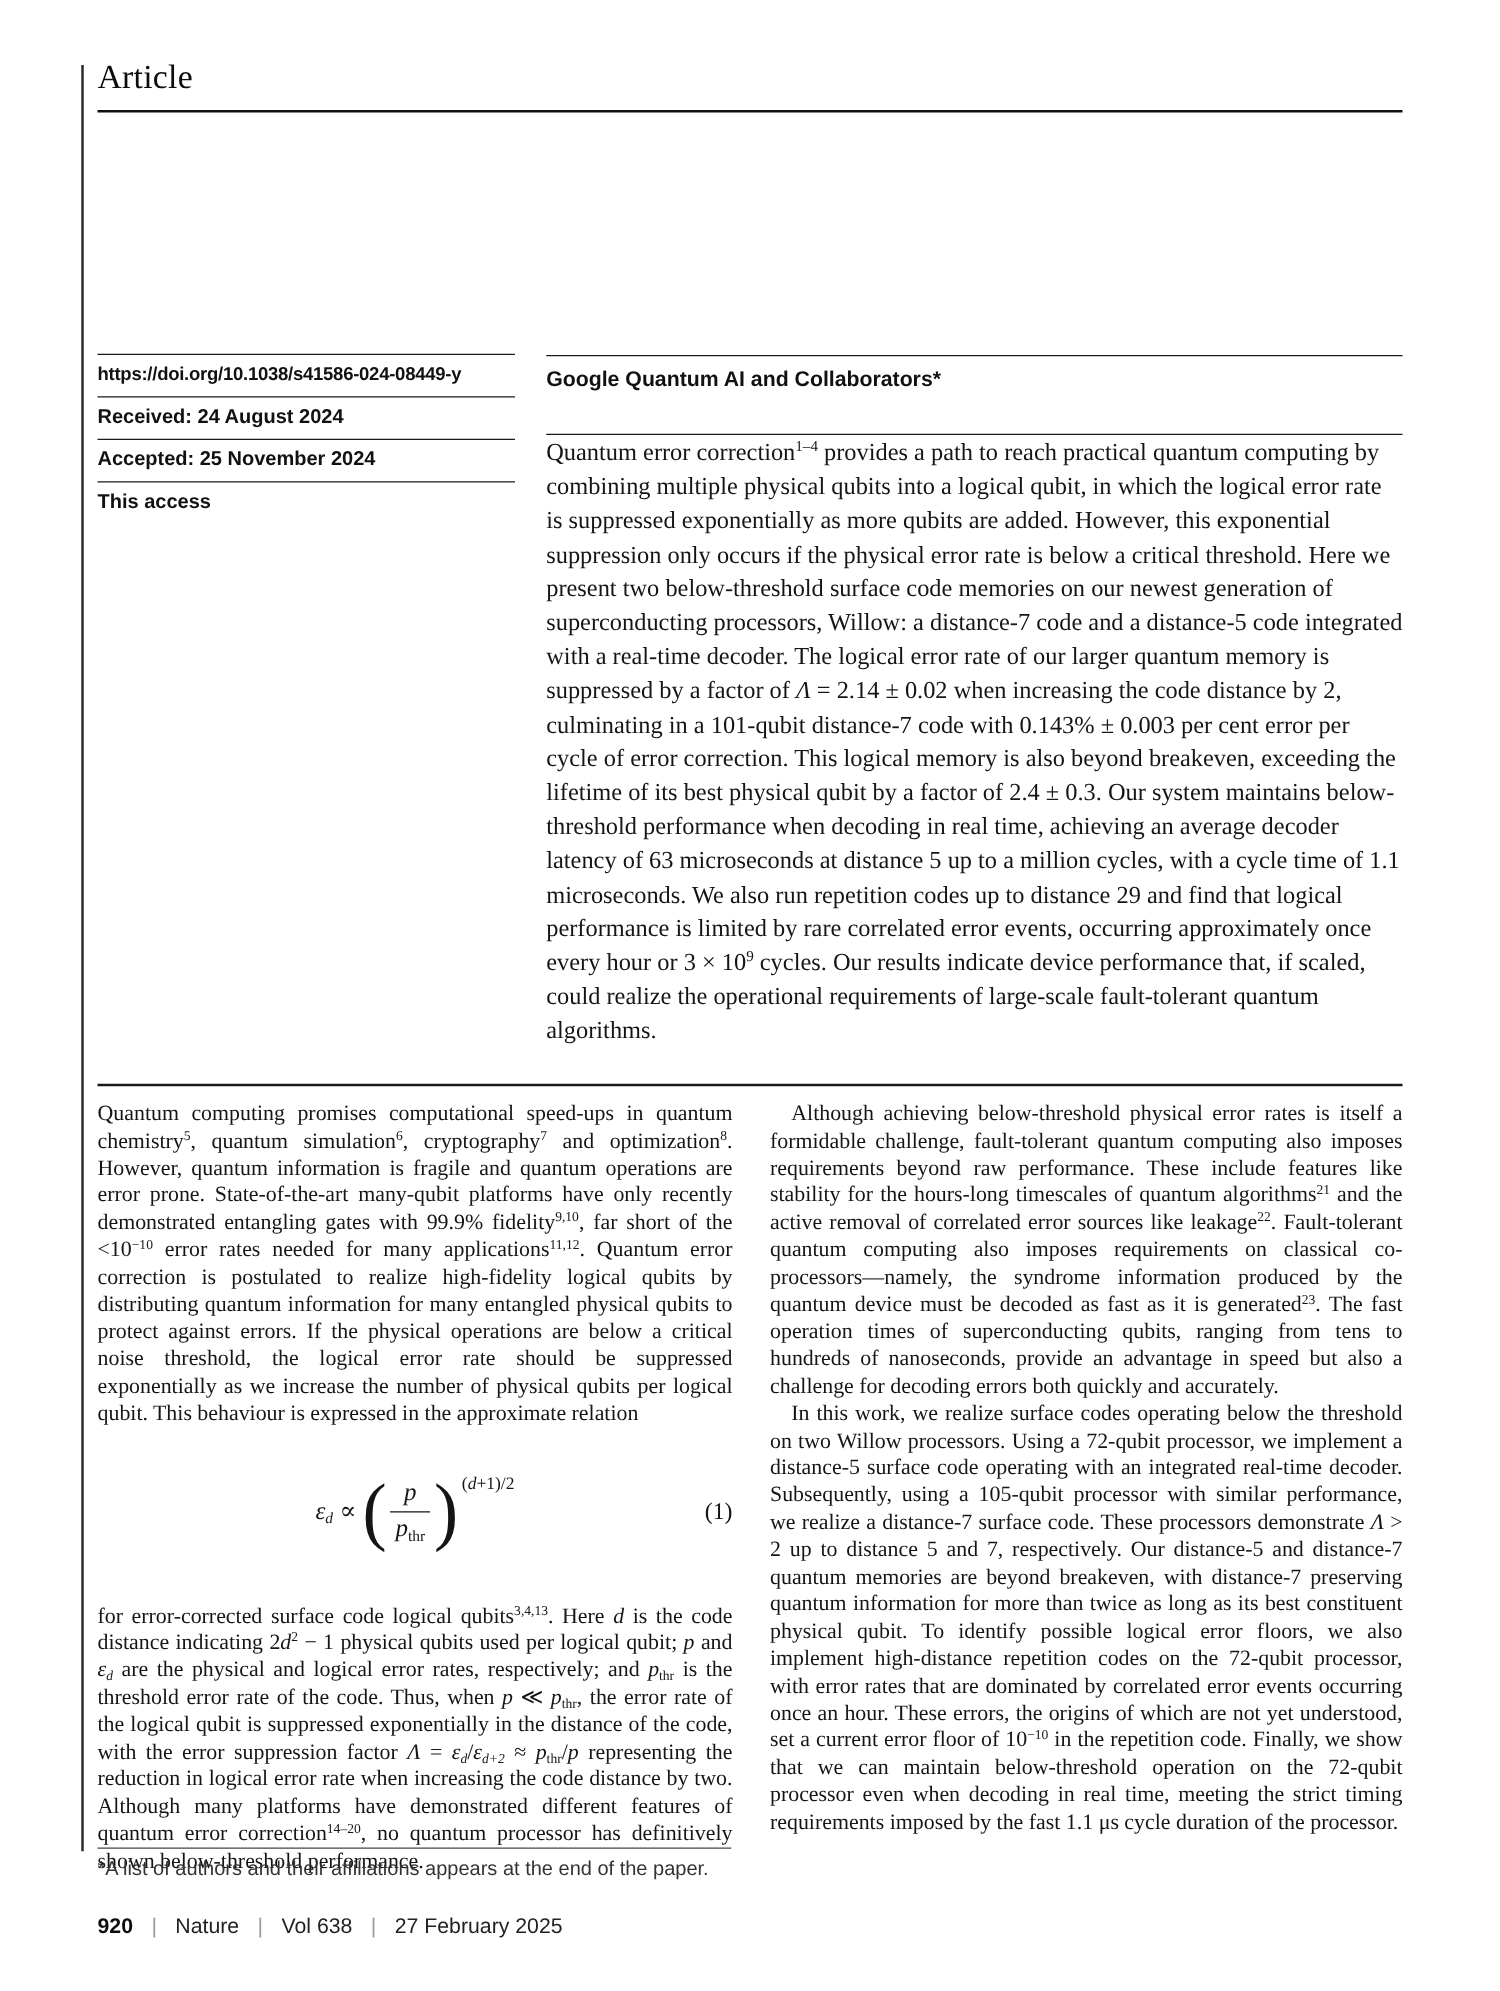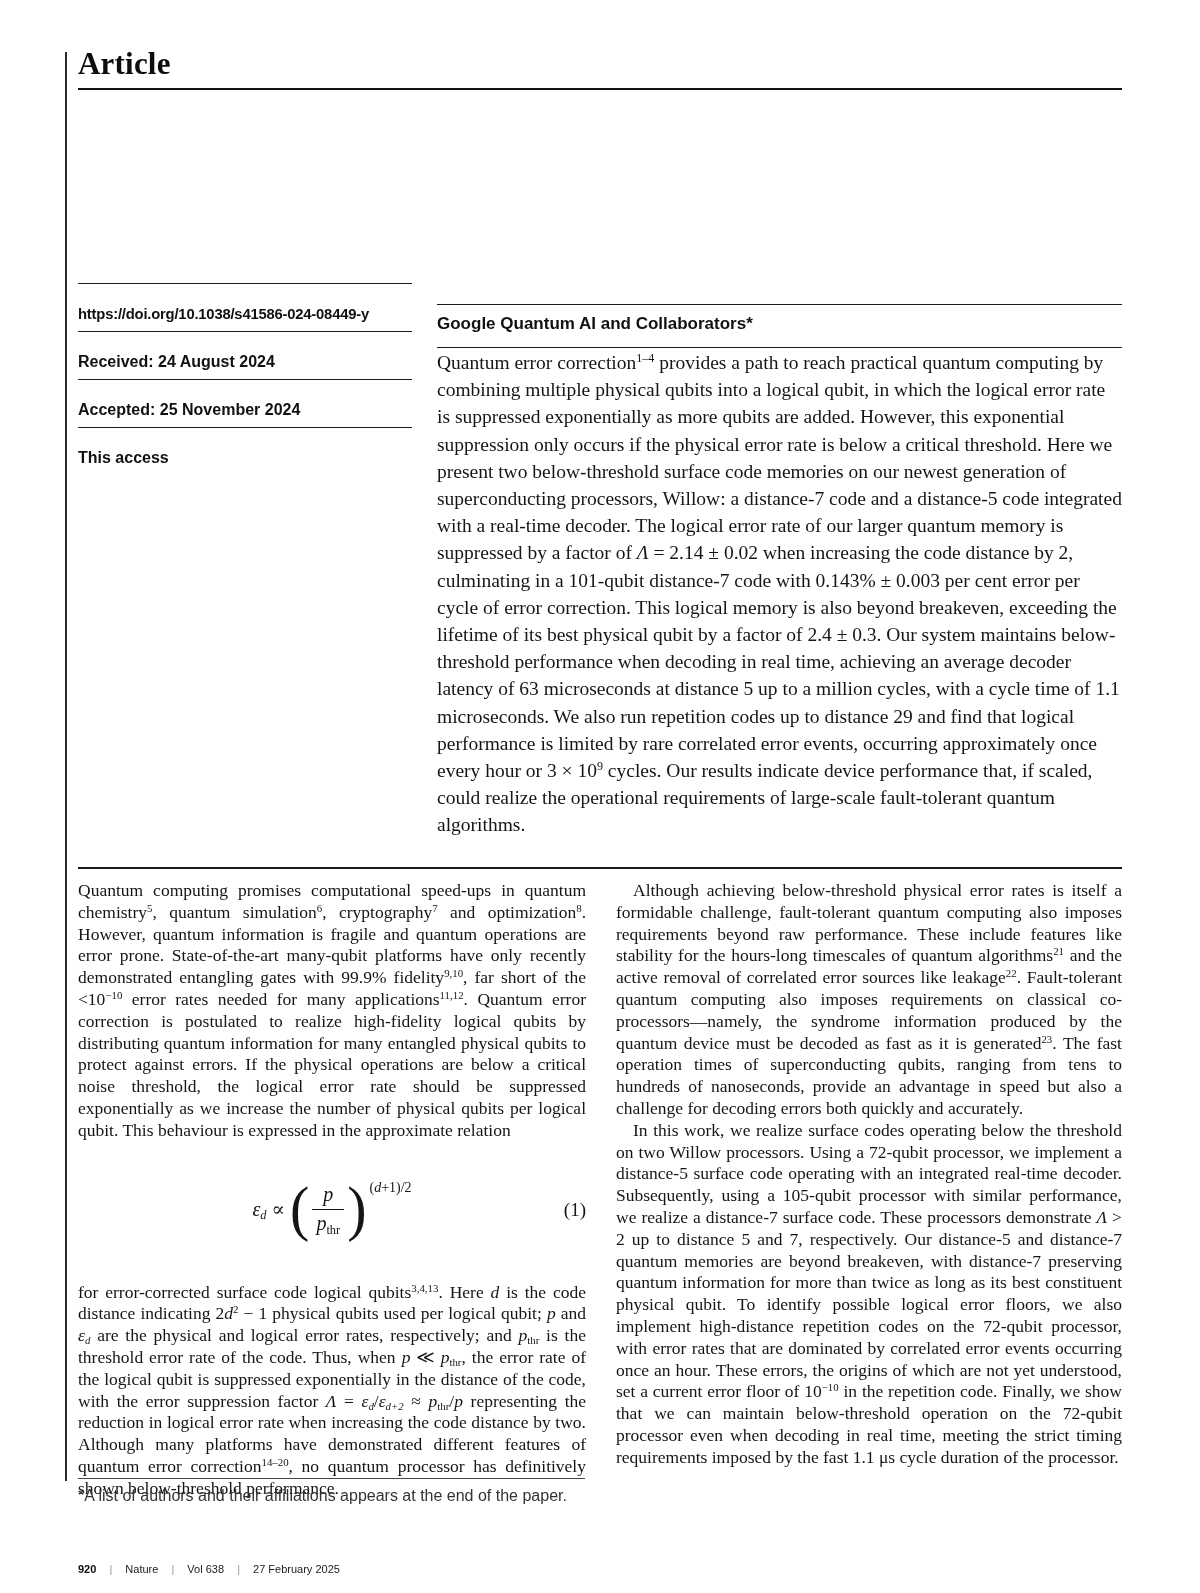--- a/index.html
+++ b/index.html
@@ -6,50 +6,50 @@
   html,body { background:#ffffff; }
   body {
     width:1200px; height:1593px; position:relative;
     font-family:"Liberation Serif","DejaVu Serif",serif;
     color:#111111; overflow:hidden;
   }
   .vrule { position:absolute; left:65px; top:52px; width:1.5px; height:1429px; background:#2b2b2b; }
 
   .kicker {
     position:absolute; left:78px; top:46px;
-    font-size:31px; font-weight:700; letter-spacing:0.2px; color:#0d0d0d;
+    font-size:27px; font-weight:400; letter-spacing:0.2px; color:#0d0d0d;
   }
   .kicker-rule { position:absolute; left:78px; top:88px; width:1044px; height:2px; background:#111; }
 
   .title {
     position:absolute; left:78px; top:98px; width:1060px;
     font-size:49px; font-weight:700; line-height:54px; letter-spacing:-0.3px; color:#0d0d0d;
   }
 
   .meta { position:absolute; left:78px; top:283px; width:334px;
     font-family:"Liberation Sans","DejaVu Sans",sans-serif; }
   .meta-row {
-    border-top:1.5px solid #1a1a1a; padding:21px 0 8px;
+    border-top:1.5px solid #1a1a1a; padding:7px 0 8px;
     font-size:16px; font-weight:700; color:#111; line-height:18px;
   }
   .meta-row.doi-row { font-size:14.8px; letter-spacing:-0.2px; }
   .meta-row.updates-row { display:flex; align-items:center; gap:9px; padding-top:8px; }
 
   .updates-icon { width:22px; height:22px; border-radius:5px; background:#e7e7e7;
     display:inline-flex; align-items:center; justify-content:center; flex:0 0 auto; }
   .updates-icon .circ { width:16px; height:16px; border-radius:50%; position:relative;
     background:conic-gradient(from 220deg,#2a9d8f,#e76f51,#e63946,#f4a261,#e9c46a,#43aa8b,#277da1,#2a9d8f); }
   .updates-icon .circ::before { content:""; position:absolute; inset:2.5px; background:#fdf3d8; border-radius:50%; }
   .updates-icon .bm { position:absolute; left:4.5px; top:3.5px; width:7px; height:9px; background:#d62828;
     clip-path:polygon(0 0,100% 0,100% 100%,50% 65%,0 100%); }
 
   .byline-block { position:absolute; left:437px; top:284px; width:685px;
     border-top:1.5px solid #1a1a1a; padding-top:9px;
     font-family:"Liberation Sans","DejaVu Sans",sans-serif;
-    font-size:17px; font-weight:700; color:#111;margin-top:20px; }
+    font-size:17px; font-weight:700; color:#111; }
 
   .abstract { position:absolute; left:437px; top:347px; width:685px;
     border-top:1.5px solid #1a1a1a; padding-top:1px;
     font-size:19.5px; line-height:27.2px; color:#151515; }
 
   .body-rule { position:absolute; left:78px; top:867px; width:1044px; height:1.5px; background:#1a1a1a; }
 
   .col { position:absolute; top:880px; width:508px;
     font-size:17.5px; line-height:21.8px; text-align:justify; color:#151515; }
   .col-left  { left:78px; }
@@ -73,21 +73,21 @@
   .eq-exp { align-self:flex-start; font-size:14px; margin-top:-6px; margin-left:2px; }
   .eq-number { position:absolute; right:0; top:50%; transform:translateY(-50%); font-size:19px; }
 
   .footnote-rule { position:absolute; left:78px; top:1478px; width:507px; height:1px; background:#444; }
   .footnote { position:absolute; left:78px; top:1487px;
     font-family:"Liberation Sans","DejaVu Sans",sans-serif;
     font-size:16px; color:#333; }
 
   .footer { position:absolute; left:78px; top:1531px;
     font-family:"Liberation Sans","DejaVu Sans",sans-serif;
-    font-size:11px; color:#222;margin-top:32px; }
+    font-size:17px; color:#222; }
   .footer .pg { font-weight:700; color:#0d0d0d; }
   .footer .sep { color:#999; margin:0 10px; font-weight:400; }
 </style>
 </head>
 <body>
 
 <div class="vrule"></div>
 
 <div class="kicker">Article</div>
 <div class="kicker-rule"></div>

